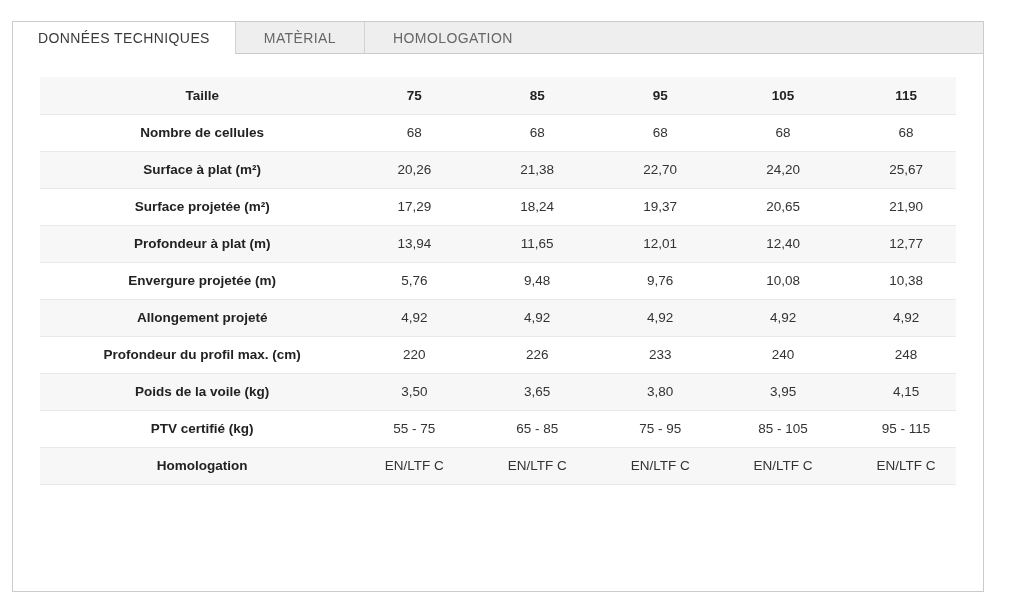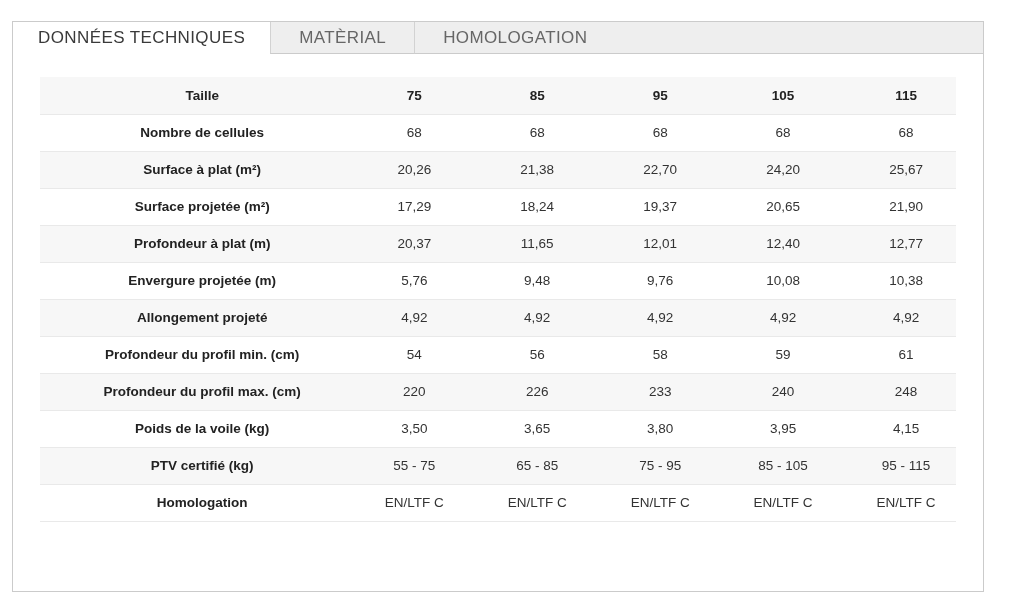--- a/index.html
+++ b/index.html
@@ -4,21 +4,21 @@
 <style>
   * { margin:0; padding:0; box-sizing:border-box; }
   html,body { width:1017px; height:606px; background:#ffffff; overflow:hidden;
               font-family:"Liberation Sans","DejaVu Sans",sans-serif; }
   .panel { position:absolute; left:12px; top:21px; width:972px; height:571px;
            background:#fff; border:1px solid var(--panel-border,#cbcbcb); }
   .tabbar { display:flex; height:32px; background:#fff; }
   .tab { background:var(--tab-bar-bg,#eeeeee);
          border-bottom:1px solid var(--panel-border,#cbcbcb);
          border-left:1px solid var(--tab-separator,#d2d2d2);
-         color:var(--tab-text,#666666); font-size:17px; letter-spacing:.4px;
+         color:var(--tab-text,#666666); font-size:14px; letter-spacing:.4px;
          display:flex; align-items:center; padding:0 28px; white-space:nowrap;
          cursor:pointer; }
   .tab:first-child { border-left:none; }
   .tab.active { background:#fff; border-bottom:1px solid transparent;
                 color:var(--tab-active-text,#3a3a3a); padding:0 25px; }
   .tab-filler { flex:1; background:var(--tab-bar-bg,#eeeeee);
                 border-bottom:1px solid var(--panel-border,#cbcbcb); }
   .content { padding:23px 27px 0 27px; }
   table.spec { width:100%; border-collapse:collapse; table-layout:fixed;
                font-size:13.5px;text-align:center; }
@@ -79,49 +79,41 @@
           <tr>
             <td class="label">Surface projetée (m²)</td>
             <td class="value">17,29</td>
             <td class="value">18,24</td>
             <td class="value">19,37</td>
             <td class="value">20,65</td>
             <td class="value">21,90</td>
           </tr>
           <tr>
             <td class="label">Profondeur à plat (m)</td>
-            <td class="value">20,37</td>
+            <td class="value">13,94</td>
             <td class="value">11,65</td>
             <td class="value">12,01</td>
             <td class="value">12,40</td>
             <td class="value">12,77</td>
           </tr>
           <tr>
             <td class="label">Envergure projetée (m)</td>
             <td class="value">5,76</td>
             <td class="value">9,48</td>
             <td class="value">9,76</td>
             <td class="value">10,08</td>
             <td class="value">10,38</td>
           </tr>
           <tr>
             <td class="label">Allongement projeté</td>
             <td class="value">4,92</td>
             <td class="value">4,92</td>
             <td class="value">4,92</td>
             <td class="value">4,92</td>
             <td class="value">4,92</td>
-          </tr>
-          <tr>
-            <td class="label">Profondeur du profil min. (cm)</td>
-            <td class="value">54</td>
-            <td class="value">56</td>
-            <td class="value">58</td>
-            <td class="value">59</td>
-            <td class="value">61</td>
           </tr>
           <tr>
             <td class="label">Profondeur du profil max. (cm)</td>
             <td class="value">220</td>
             <td class="value">226</td>
             <td class="value">233</td>
             <td class="value">240</td>
             <td class="value">248</td>
           </tr>
           <tr>

